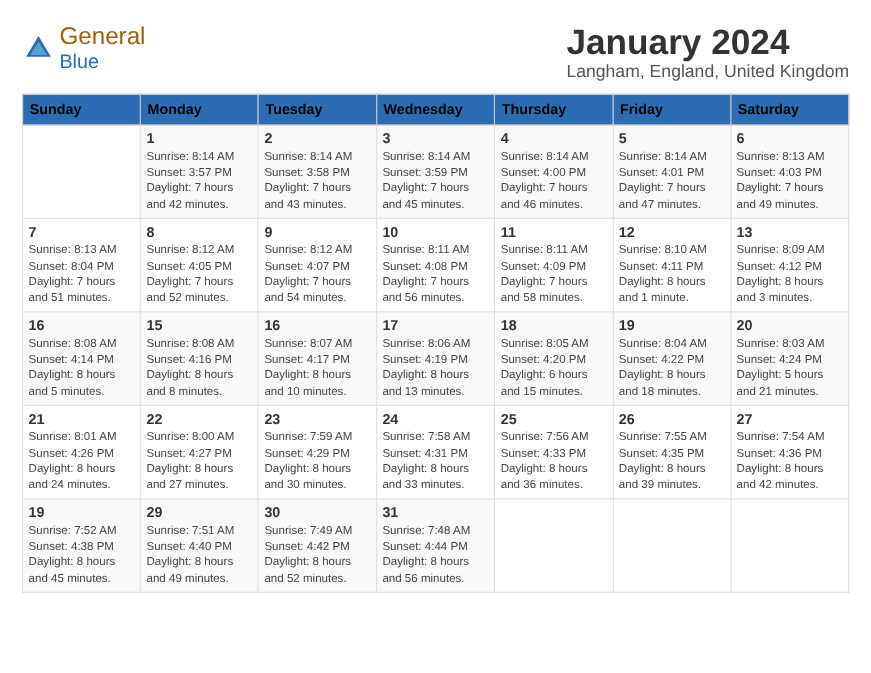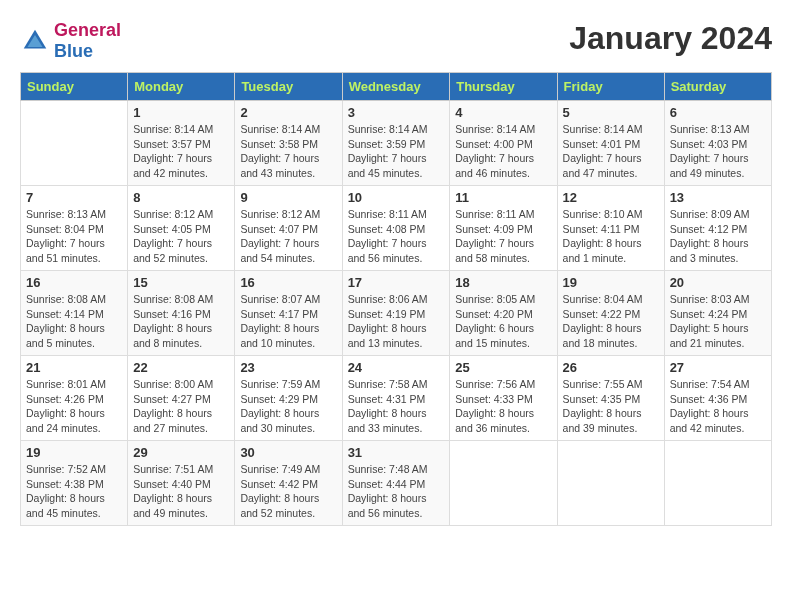--- a/index.html
+++ b/index.html
@@ -15,27 +15,27 @@
       justify-content: space-between;
       align-items: flex-start;
       margin-bottom: 10px;
     }
     .logo {
       display: flex;
       align-items: center;
       gap: 4px;
     }
     .logo-text-general {
-      font-size: 18px;
-      font-weight: bold;
-      color: #be185d;
+      font-size: 22px;
+      font-weight: normal;
+      color: #a16207;
     }
     .logo-text-blue {
       font-size: 18px;
-      font-weight: bold;
+      font-weight: normal;
       color: #2a6db5;
     }
     .logo-icon {
       width: 30px;
       height: 30px;
     }
     .title-block {
       text-align: left;
     }
     .month-title {
@@ -47,21 +47,21 @@
       font-size: 16px;
       color: #555;
     }
     table {
       width: 100%;
       border-collapse: collapse;
       font-size: 11px;
     }
     thead tr th {
       background-color: #2a6db5;
-      color: #bef264;
+      color: #000000;
       text-align: left;
       padding: 6px 6px;
       font-size: 13px;
       font-weight: bold;
       border: 1px solid #ccc;
     }
     tbody tr td {
       vertical-align: top;
       border: 1px solid #ddd;
       padding: 4px 5px;
@@ -103,20 +103,21 @@
       <div>
         <span class="logo-text-general">General</span>
       </div>
       <div>
         <span class="logo-text-blue">Blue</span>
       </div>
     </div>
   </div>
   <div class="title-block">
     <div class="month-title">January 2024</div>
+    <div class="location-title">Langham, England, United Kingdom</div>
   </div>
 </div>
 
 <table>
   <thead>
     <tr>
       <th>Sunday</th>
       <th>Monday</th>
       <th>Tuesday</th>
       <th>Wednesday</th>

